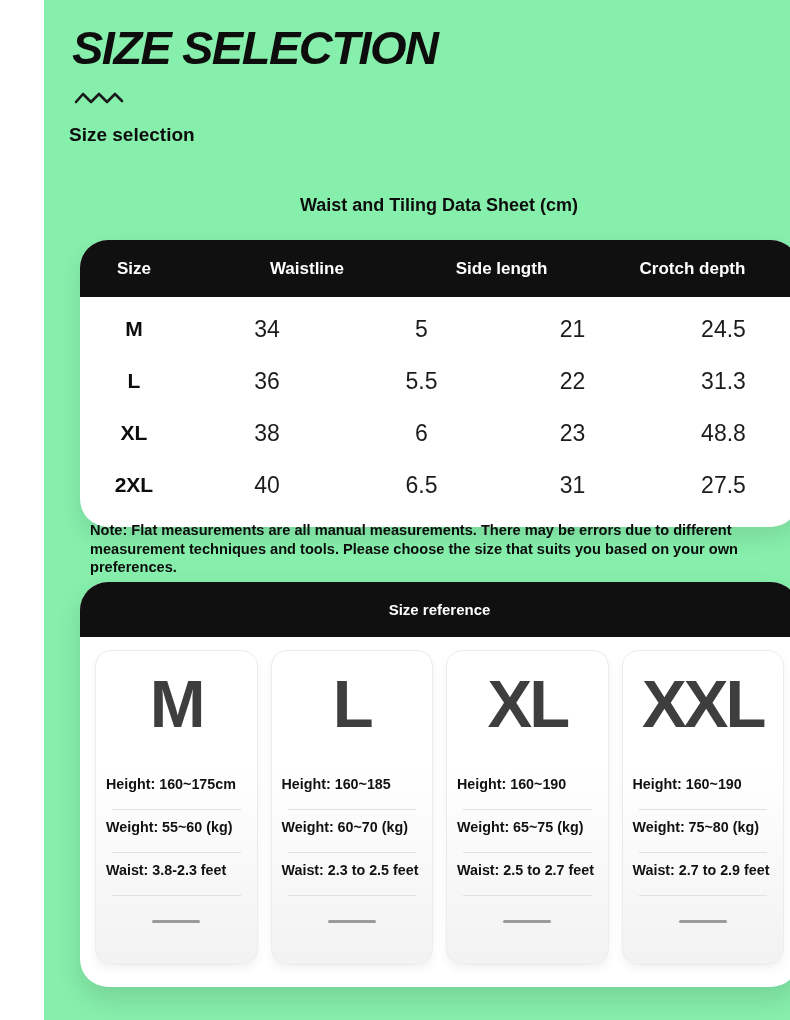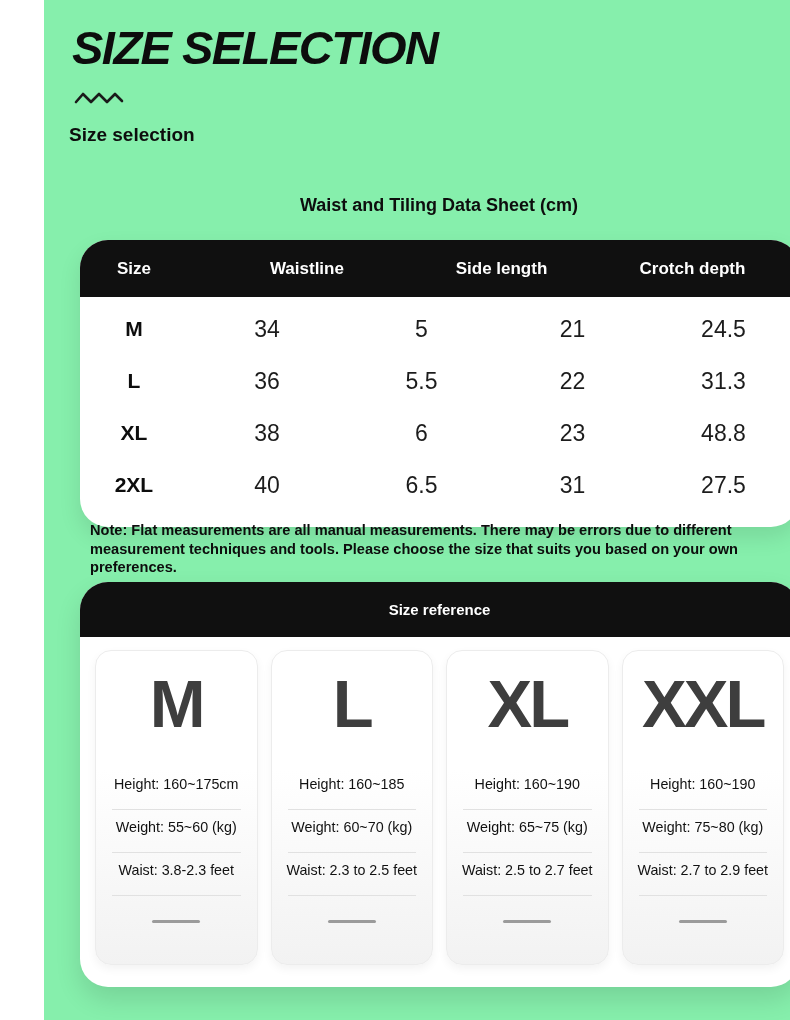--- a/index.html
+++ b/index.html
@@ -103,22 +103,22 @@
   }
   .card-letter {
     height: 104px;
     display: flex; align-items: center; justify-content: center;
     font-size: 67px; font-weight: 700; letter-spacing: -3px;
     color: #3e3e3e;
     white-space: nowrap;
   }
   .card-body { padding: 12px 10px 0; }
   .spec {
-    text-align: center;
-    font-size: 14.3px; font-weight: 400; color: #111;
+    text-align: left;
+    font-size: 14.3px; font-weight: 700; color: #111;
     padding: 9px 0 17px;
     white-space: nowrap;
   }
   .sep { border: 0; border-top: 1px solid #e1e1e1; margin: 0 6px; }
   .dash {
     width: 48px; height: 3px; background: #9b9b9b;
     border-radius: 2px; margin: 24px auto 0;
   }
 </style>
 </head>

